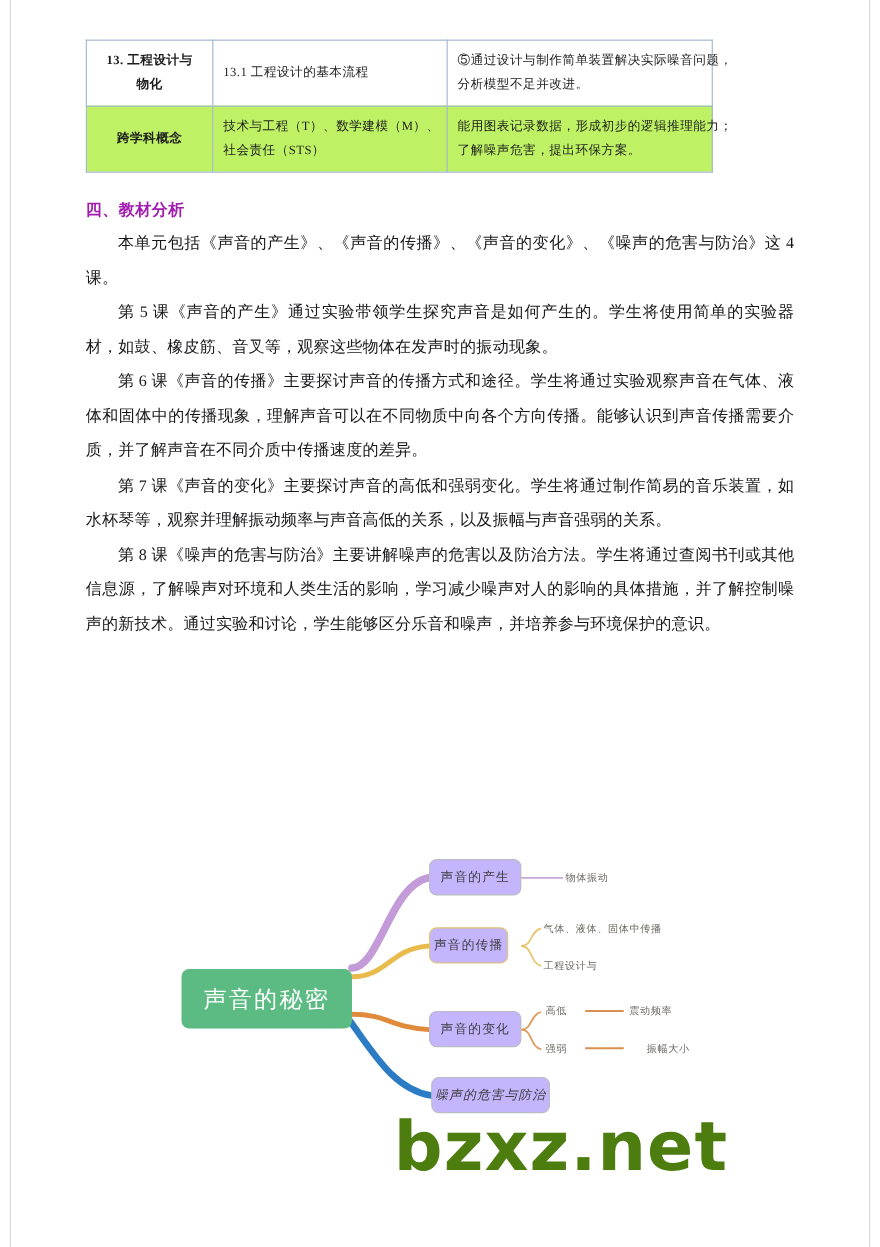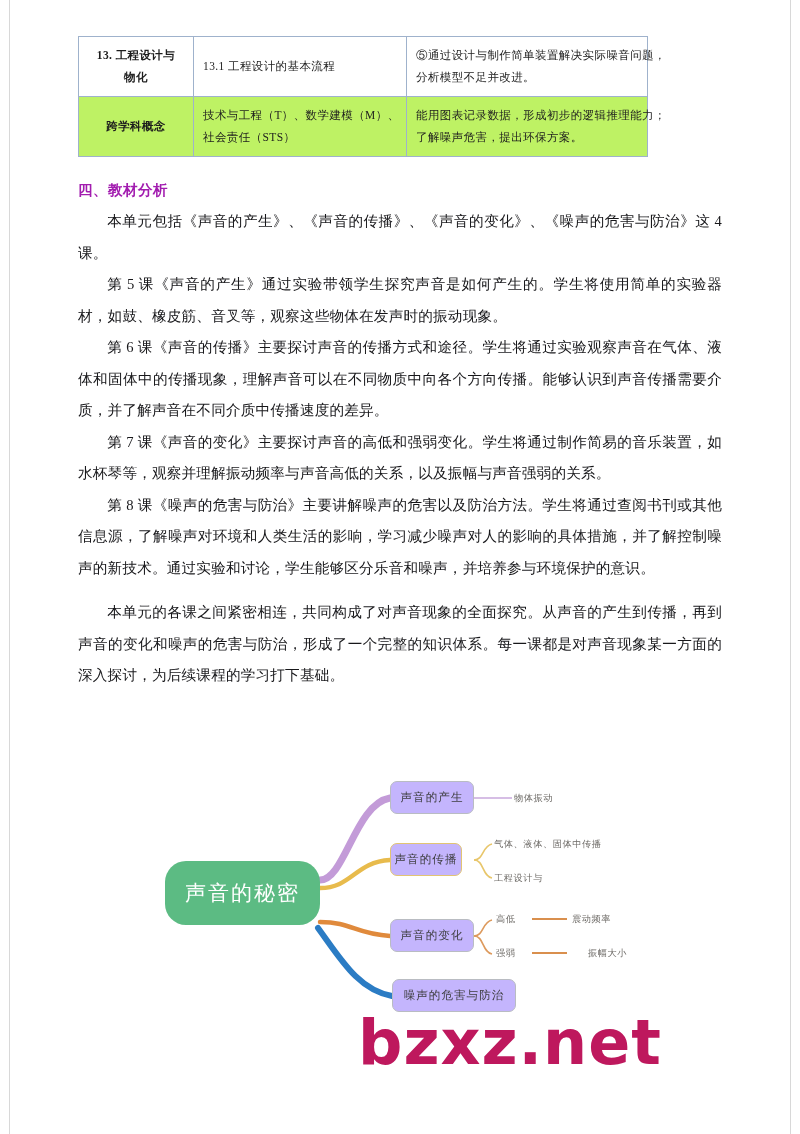--- a/index.html
+++ b/index.html
@@ -141,21 +141,21 @@
   }
 
   
   #watermark {
     position: absolute;
     left: 358px;
     top: 1006px;
     font-family: "DejaVu Sans", "Liberation Sans", sans-serif;
     font-size: 62px;
     font-weight: bold;
-    color: #be185d;
+    color: #4d7c0f;
     letter-spacing: 1px;
     user-select: none;
   }
 </style>
 </head>
 <body>
 
 <div id="page">
 
   <div id="page-edge-left"></div>
@@ -195,21 +195,20 @@
   </div>
 
   <div id="analysis-heading">四、教材分析</div>
 
   <div id="body-copy">
     <p>本单元包括《声音的产生》、《声音的传播》、《声音的变化》、《噪声的危害与防治》这 4 课。</p>
     <p>第 5 课《声音的产生》通过实验带领学生探究声音是如何产生的。学生将使用简单的实验器材，如鼓、橡皮筋、音叉等，观察这些物体在发声时的振动现象。</p>
     <p>第 6 课《声音的传播》主要探讨声音的传播方式和途径。学生将通过实验观察声音在气体、液体和固体中的传播现象，理解声音可以在不同物质中向各个方向传播。能够认识到声音传播需要介质，并了解声音在不同介质中传播速度的差异。</p>
     <p>第 7 课《声音的变化》主要探讨声音的高低和强弱变化。学生将通过制作简易的音乐装置，如水杯琴等，观察并理解振动频率与声音高低的关系，以及振幅与声音强弱的关系。</p>
     <p>第 8 课《噪声的危害与防治》主要讲解噪声的危害以及防治方法。学生将通过查阅书刊或其他信息源，了解噪声对环境和人类生活的影响，学习减少噪声对人的影响的具体措施，并了解控制噪声的新技术。通过实验和讨论，学生能够区分乐音和噪声，并培养参与环境保护的意识。</p>
-    <p class="gap">本单元的各课之间紧密相连，共同构成了对声音现象的全面探究。从声音的产生到传播，再到声音的变化和噪声的危害与防治，形成了一个完整的知识体系。每一课都是对声音现象某一方面的深入探讨，为后续课程的学习打下基础。</p>
   </div>
 
   <div id="mindmap">
 
     <svg width="530" height="270" viewBox="0 0 530 270">
 
       <path d="M 180 118 C 205 118, 215 42, 250 36" fill="none" stroke="#c39bd8" stroke-width="7" stroke-linecap="round"></path>
 
       <path d="M 180 126 C 212 126, 215 100, 250 98" fill="none" stroke="#e8bb4c" stroke-width="4.5" stroke-linecap="round"></path>
 
@@ -222,29 +221,29 @@
       <path d="M 334 98 C 344 98, 342 84, 352 82" fill="none" stroke="#e8c66b" stroke-width="1.6"></path>
       <path d="M 334 98 C 344 98, 342 114, 352 116" fill="none" stroke="#e8c66b" stroke-width="1.6"></path>
 
       <path d="M 334 174 C 344 174, 342 160, 352 158" fill="none" stroke="#dd9a5d" stroke-width="1.6"></path>
       <path d="M 334 174 C 344 174, 342 190, 352 192" fill="none" stroke="#dd9a5d" stroke-width="1.6"></path>
 
       <line x1="392" y1="157" x2="427" y2="157" stroke="#d98f4d" stroke-width="1.8"></line>
       <line x1="392" y1="191" x2="427" y2="191" stroke="#d98f4d" stroke-width="1.8"></line>
     </svg>
 
-    <div id="mm-root" style="left:25px; top:99px; width:155px; height:64px;border-radius:21px;">声音的秘密</div>
+    <div id="mm-root" style="left:25px; top:119px; width:155px; height:54px;">声音的秘密</div>
 
     <div class="mm-node" style="left:250px; top:19px; width:84px; height:33px;">声音的产生</div>
 
     <div class="mm-node accent-yellow" style="left:250px; top:81px; width:72px; height:33px;">声音的传播</div>
 
     <div class="mm-node" style="left:250px; top:157px; width:84px; height:33px;">声音的变化</div>
 
-    <div class="mm-node" style="left:252px; top:217px; width:124px; height:33px;">噪声的危害与防治</div>
+    <div class="mm-node" style="left:252px; top:217px; width:108px; height:33px;font-style:italic;">噪声的危害与防治</div>
 
     <div class="mm-leaf" style="left:374px; top:30px;">物体振动</div>
 
     <div class="mm-leaf" style="left:354px; top:76px;">气体、液体、固体中传播</div>
     <div class="mm-leaf" style="left:354px; top:110px;">工程设计与</div>
 
     <div class="mm-leaf" style="left:356px; top:151px;">高低</div>
     <div class="mm-leaf" style="left:356px; top:185px;">强弱</div>
 
     <div class="mm-leaf" style="left:432px; top:151px;">震动频率</div>

